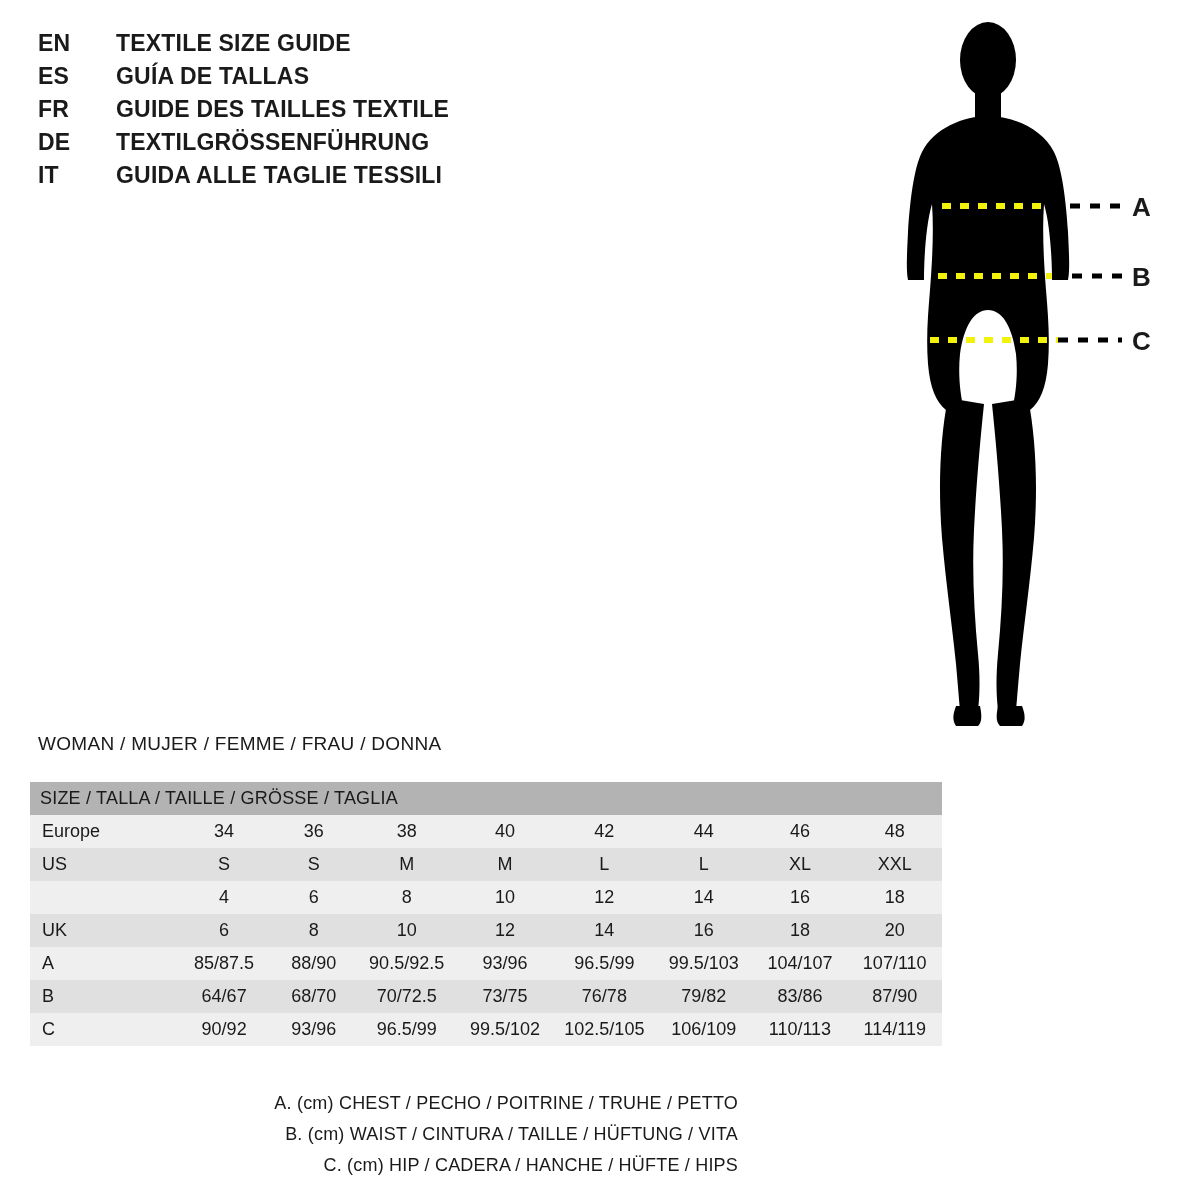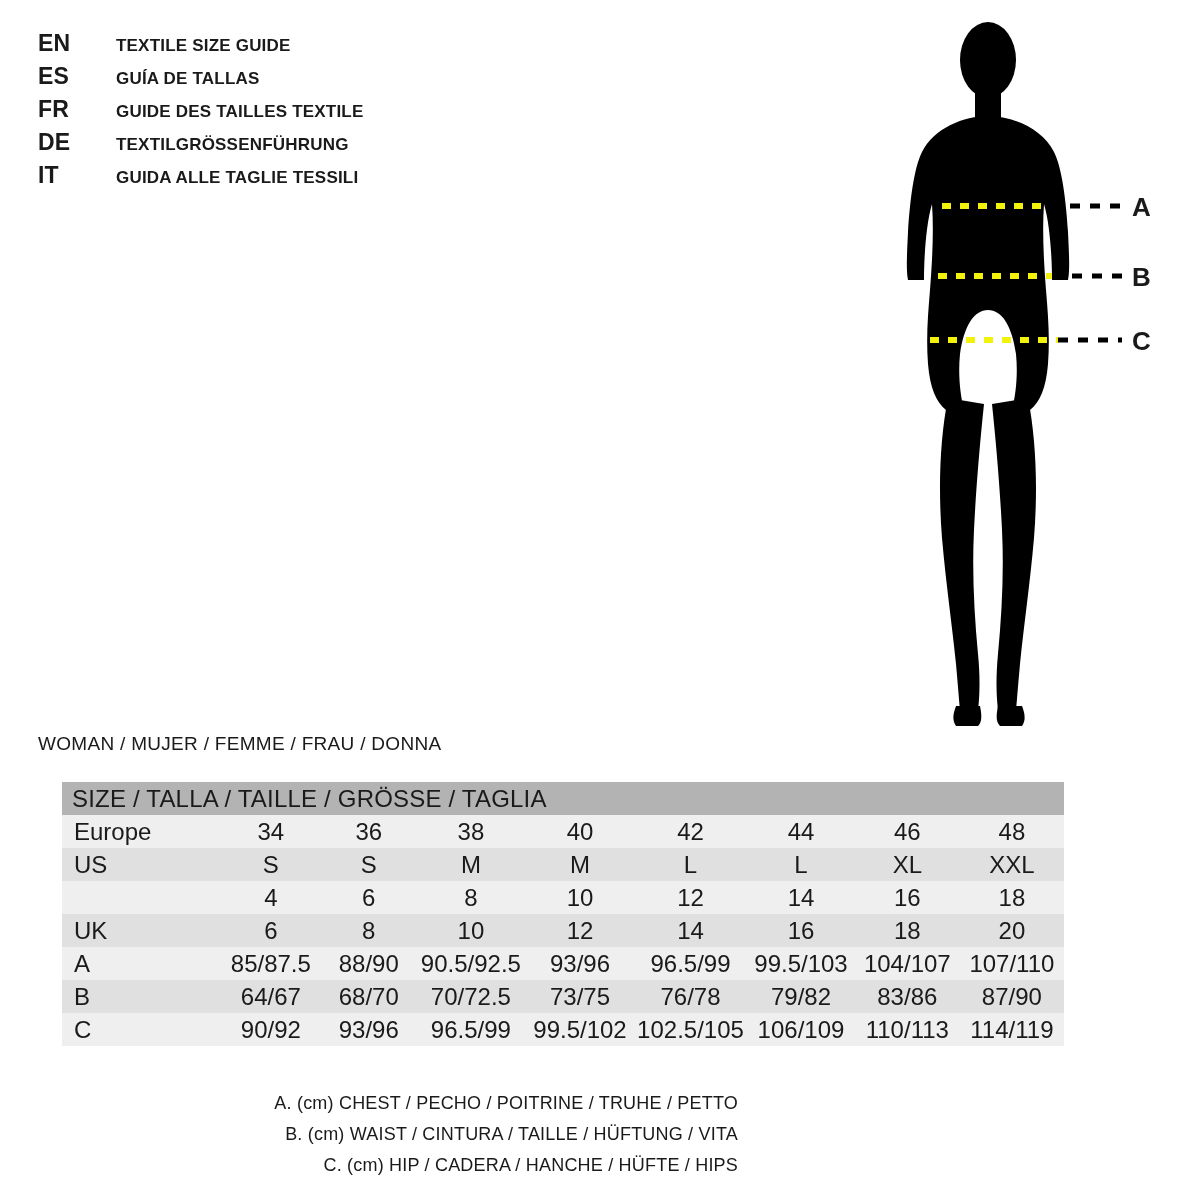--- a/index.html
+++ b/index.html
@@ -34,21 +34,21 @@
     height: 33px;
   }
   .title-lang {
     width: 78px;
     font-size: 23px;
     font-weight: bold;
     letter-spacing: 0.2px;
     color: #1a1a1a;
   }
   .title-text {
-    font-size: 17px;
+    font-size: 23px;
     font-weight: bold;
     letter-spacing: 0.2px;
     color: #1a1a1a;
     white-space: nowrap;
   }
 
   
   .figure-wrap {
     position: absolute;
     left: 860px;
@@ -69,24 +69,23 @@
     font-weight: normal;
     letter-spacing: 0.3px;
     color: #1a1a1a;
   }
 
   
   .size-table {
     position: absolute;
     left: 30px;
     top: 782px;
-    width: 1002px;
+    width: 912px;
     border-collapse: collapse;
-    font-size: 24px;
-    margin-left: 32px;
+    font-size: 18px;
   }
   .size-table th,
   .size-table td {
     padding: 0;
     height: 33px;
     line-height: 33px;
     font-weight: normal;
     color: #1a1a1a;
   }
   .size-table .row-head {

